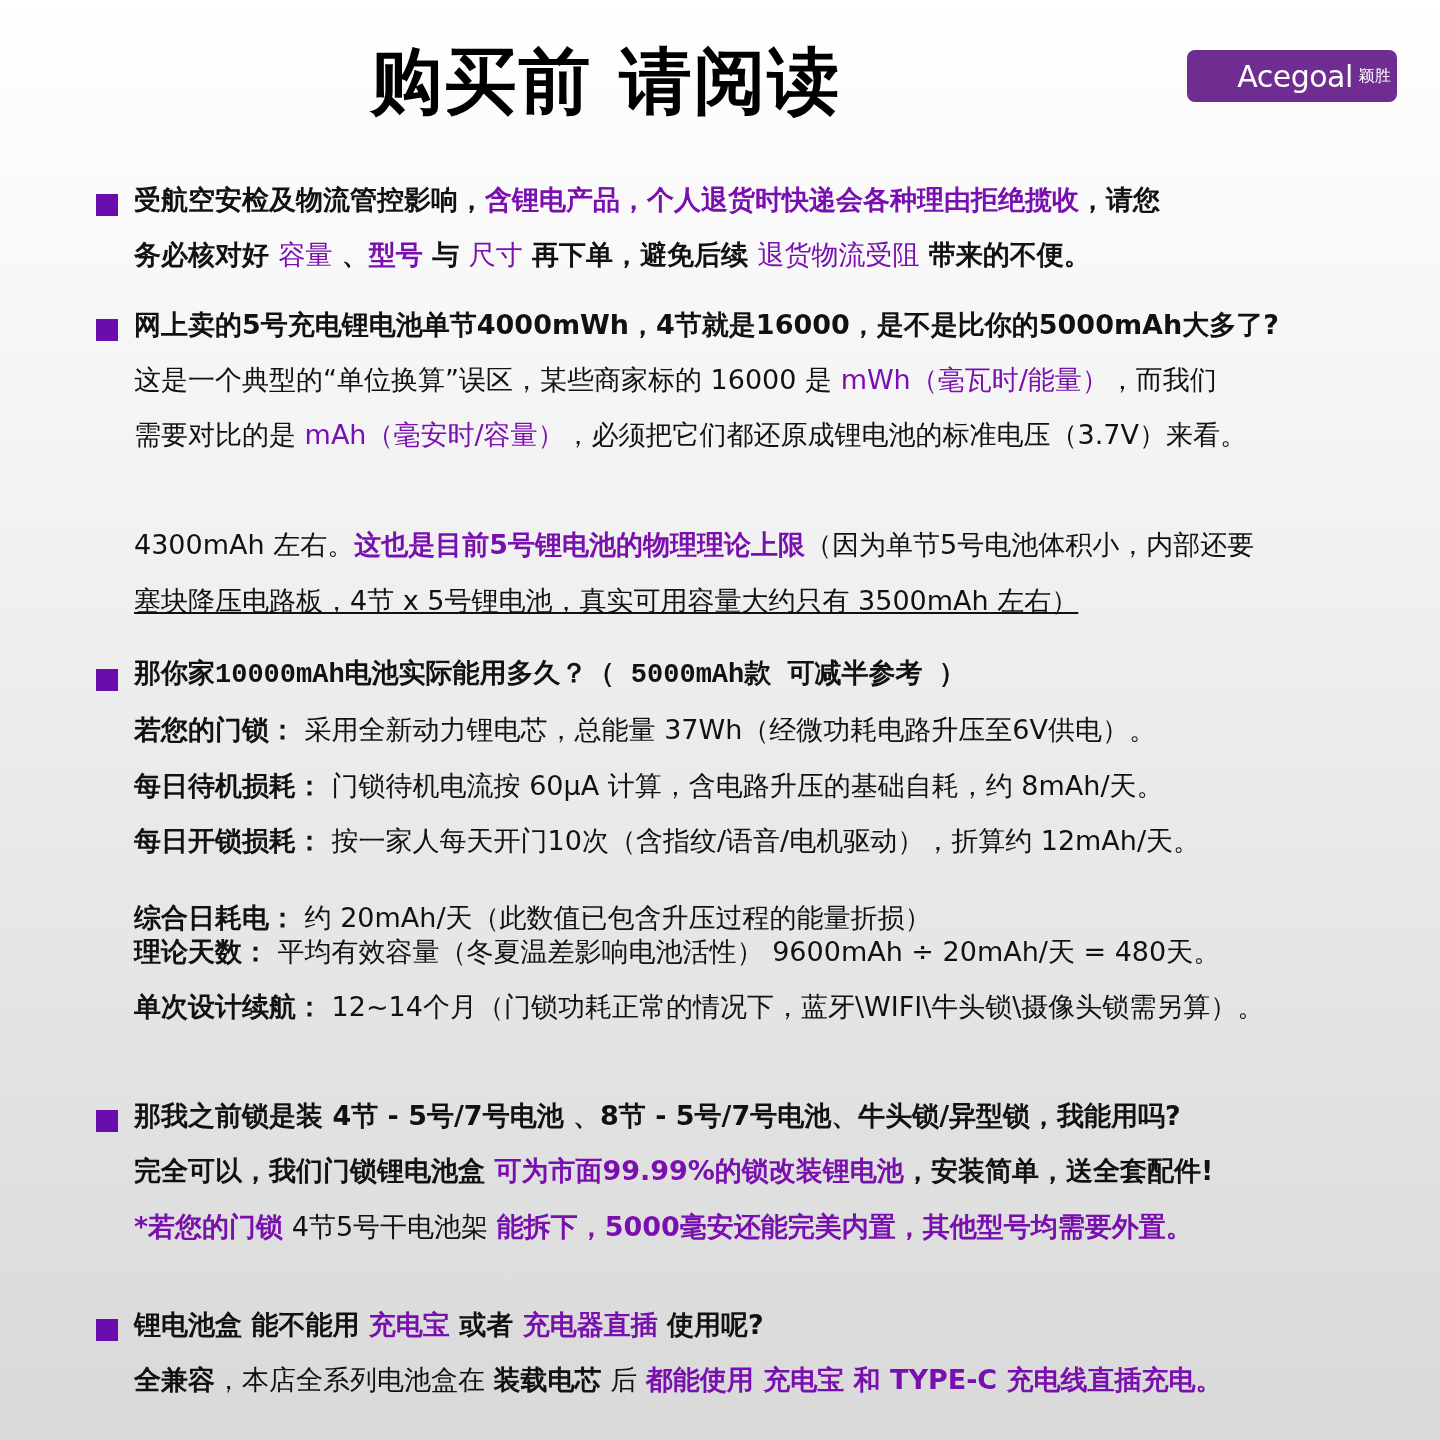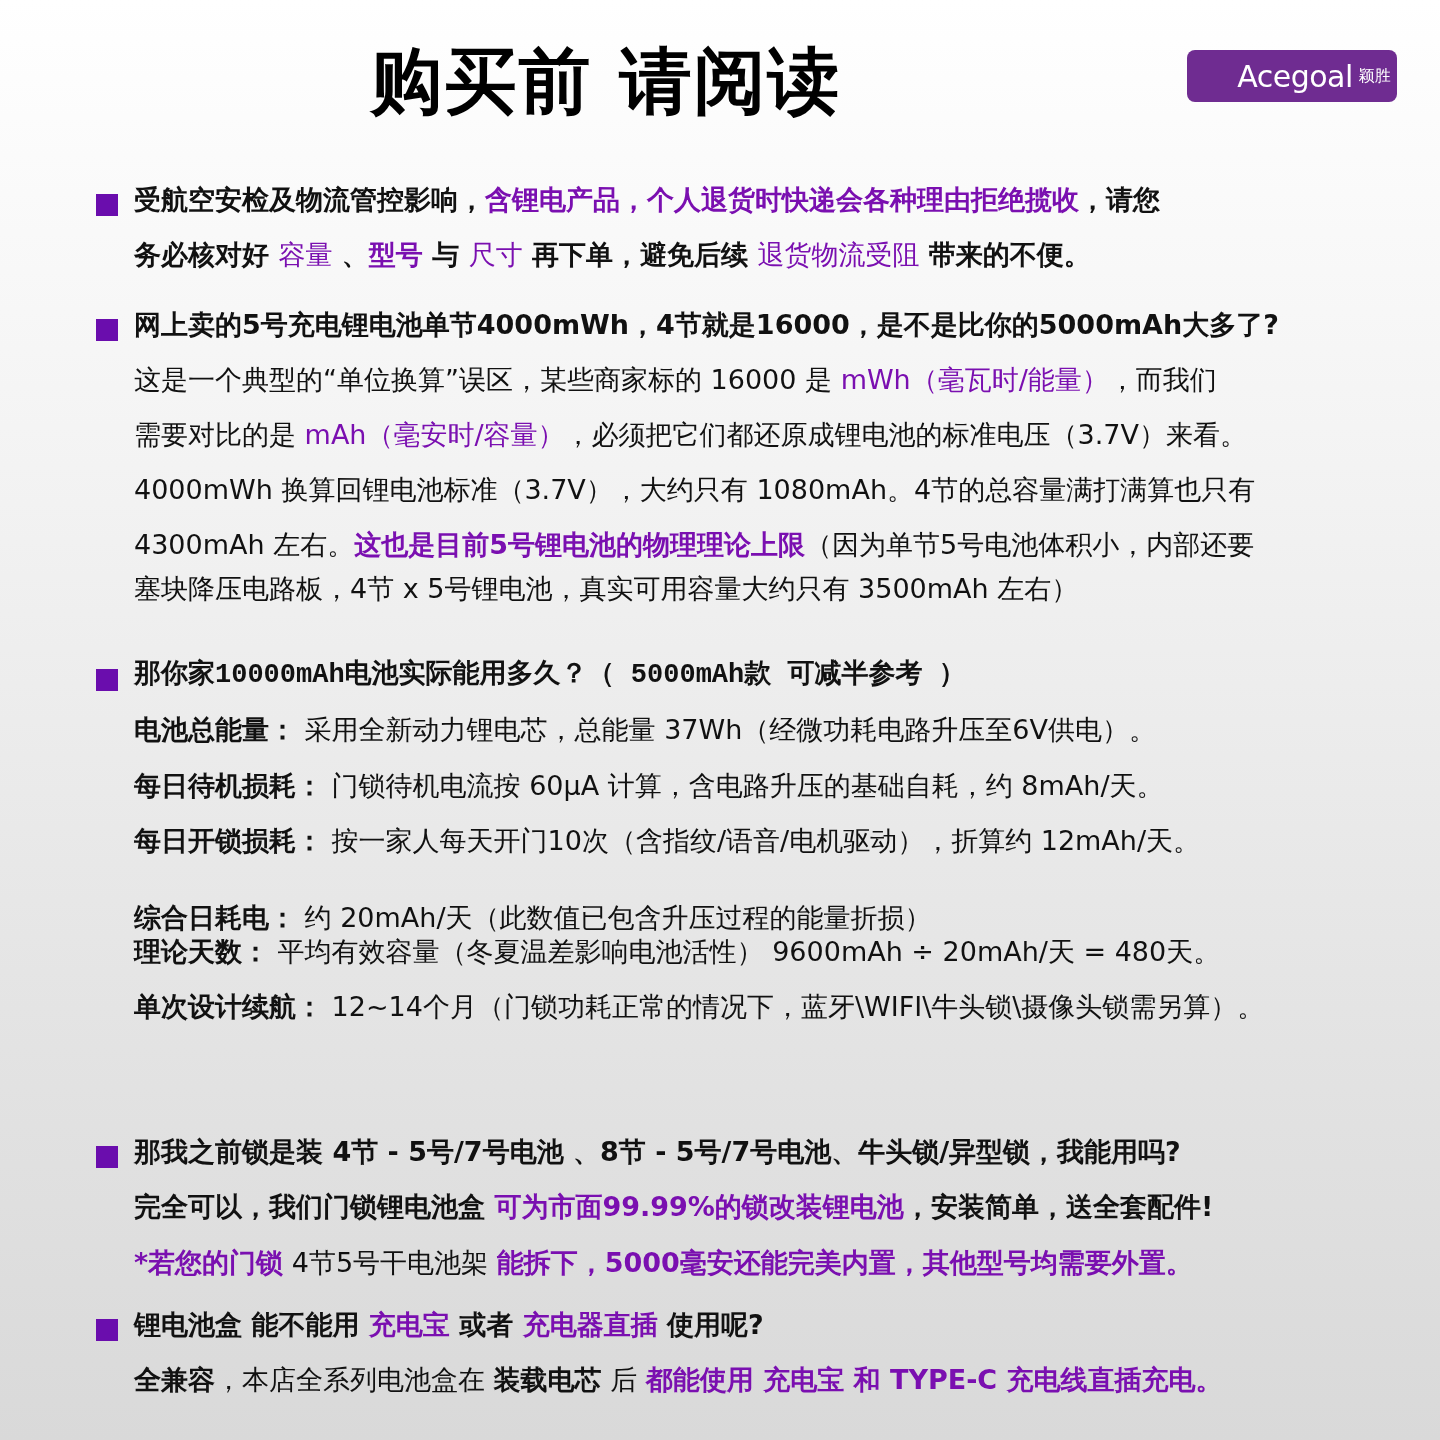--- a/index.html
+++ b/index.html
@@ -46,35 +46,34 @@
 <div class="section" style="top:180px;height:100px">
   <div class="bullet"></div>
 <div class="line" style="top: 0px;"><span class="b">受航空安检及物流管控影响，</span><span class="pb">含锂电产品，个人退货时快递会各种理由拒绝揽收</span><span class="b">，请您</span></div>
     <div class="line" style="top: 55px;"><span class="b">务必核对好 </span><span class="p">容量</span><span class="b"> 、</span><span class="pb">型号</span><span class="b"> 与 </span><span class="p">尺寸</span><span class="b"> 再下单，避免后续 </span><span class="p">退货物流受阻</span><span class="b"> 带来的不便。</span></div>
   </div>
 <div class="section" style="top:305px;height:320px">
   <div class="bullet"></div>
 <div class="line" style="top: 0px;"><span class="b">网上卖的5号充电锂电池单节4000mWh，4节就是16000，是不是比你的5000mAh大多了?</span></div>
     <div class="line" style="top: 55px;"><span>这是一个典型的“单位换算”误区，某些商家标的 16000 是 </span><span class="p">mWh（毫瓦时/能量）</span><span>，而我们</span></div>
     <div class="line" style="top: 110px;"><span>需要对比的是 </span><span class="p">mAh（毫安时/容量）</span><span>，必须把它们都还原成锂电池的标准电压（3.7V）来看。</span></div>
-    <div class="line" style="top: 165px;"><span>4000mWh 换算回锂电池标准（3.7V），大约只有 1080mAh。4节的总容量满打满算也只有</span></div>
     <div class="line" style="top: 220px;"><span>4300mAh 左右。</span><span class="pb">这也是目前5号锂电池的物理理论上限</span><span>（因为单节5号电池体积小，内部还要</span></div>
-    <div class="line" style="top: 264px;"><span>塞块降压电路板，4节 x 5号锂电池，真实可用容量大约只有 3500mAh 左右）</span></div>
+    <div class="line" style="top: 276px; text-decoration: underline;"><span>塞块降压电路板，4节 x 5号锂电池，真实可用容量大约只有 3500mAh 左右）</span></div>
   </div>
 <div class="section" style="top:655px;height:380px">
   <div class="bullet"></div>
 <div class="line" style="top: 0px; font-family: Liberation Mono, monospace;"><span class="b">那你家10000mAh电池实际能用多久？（ 5000mAh款 可减半参考 ）</span></div>
-    <div class="line" style="top: 55px;"><span class="b">电池总能量：</span><span> 采用全新动力锂电芯，总能量 37Wh（经微功耗电路升压至6V供电）。</span></div>
+    <div class="line" style="top: 55px;"><span class="b">若您的门锁：</span><span> 采用全新动力锂电芯，总能量 37Wh（经微功耗电路升压至6V供电）。</span></div>
     <div class="line" style="top: 111px;"><span class="b">每日待机损耗：</span><span> 门锁待机电流按 60μA 计算，含电路升压的基础自耗，约 8mAh/天。</span></div>
     <div class="line" style="top: 166px;"><span class="b">每日开锁损耗：</span><span> 按一家人每天开门10次（含指纹/语音/电机驱动），折算约 12mAh/天。</span></div>
     <div class="line" style="top: 221px; margin-top: 22px;"><span class="b">综合日耗电：</span><span> 约 20mAh/天（此数值已包含升压过程的能量折损）</span></div>
     <div class="line" style="top: 277px;"><span class="b">理论天数：</span><span> 平均有效容量（冬夏温差影响电池活性） 9600mAh ÷ 20mAh/天 = 480天。</span></div>
     <div class="line" style="top: 332px;"><span class="b">单次设计续航：</span><span> 12~14个月（门锁功耗正常的情况下，蓝牙\WIFI\牛头锁\摄像头锁需另算）。</span></div>
   </div>
-<div class="section" style="top:1132px;height:160px">
+<div class="section" style="top:1096px;height:160px">
   <div class="bullet"></div>
 <div class="line" style="top: 0px;"><span class="b">那我之前锁是装 4节 - 5号/7号电池 、8节 - 5号/7号电池、牛头锁/异型锁，我能用吗?</span></div>
     <div class="line" style="top: 55px;"><span class="b">完全可以，我们门锁锂电池盒 </span><span class="pb">可为市面99.99%的锁改装锂电池</span><span class="b">，安装简单，送全套配件!</span></div>
     <div class="line" style="top: 111px;"><span class="pb">*若您的门锁</span><span> 4节5号干电池架 </span><span class="pb">能拆下，5000毫安还能完美内置，其他型号均需要外置。</span></div>
   </div>
 <div class="section" style="top:1305px;height:100px">
   <div class="bullet"></div>
 <div class="line" style="top: 0px;"><span class="b">锂电池盒 能不能用 </span><span class="pb">充电宝</span><span class="b"> 或者 </span><span class="pb">充电器直插</span><span class="b"> 使用呢?</span></div>
     <div class="line" style="top: 55px;"><span class="b">全兼容</span><span>，本店全系列电池盒在 </span><span class="b">装载电芯</span><span> 后 </span><span class="pb">都能使用 充电宝 和 TYPE-C 充电线直插充电。</span></div>
   </div>

